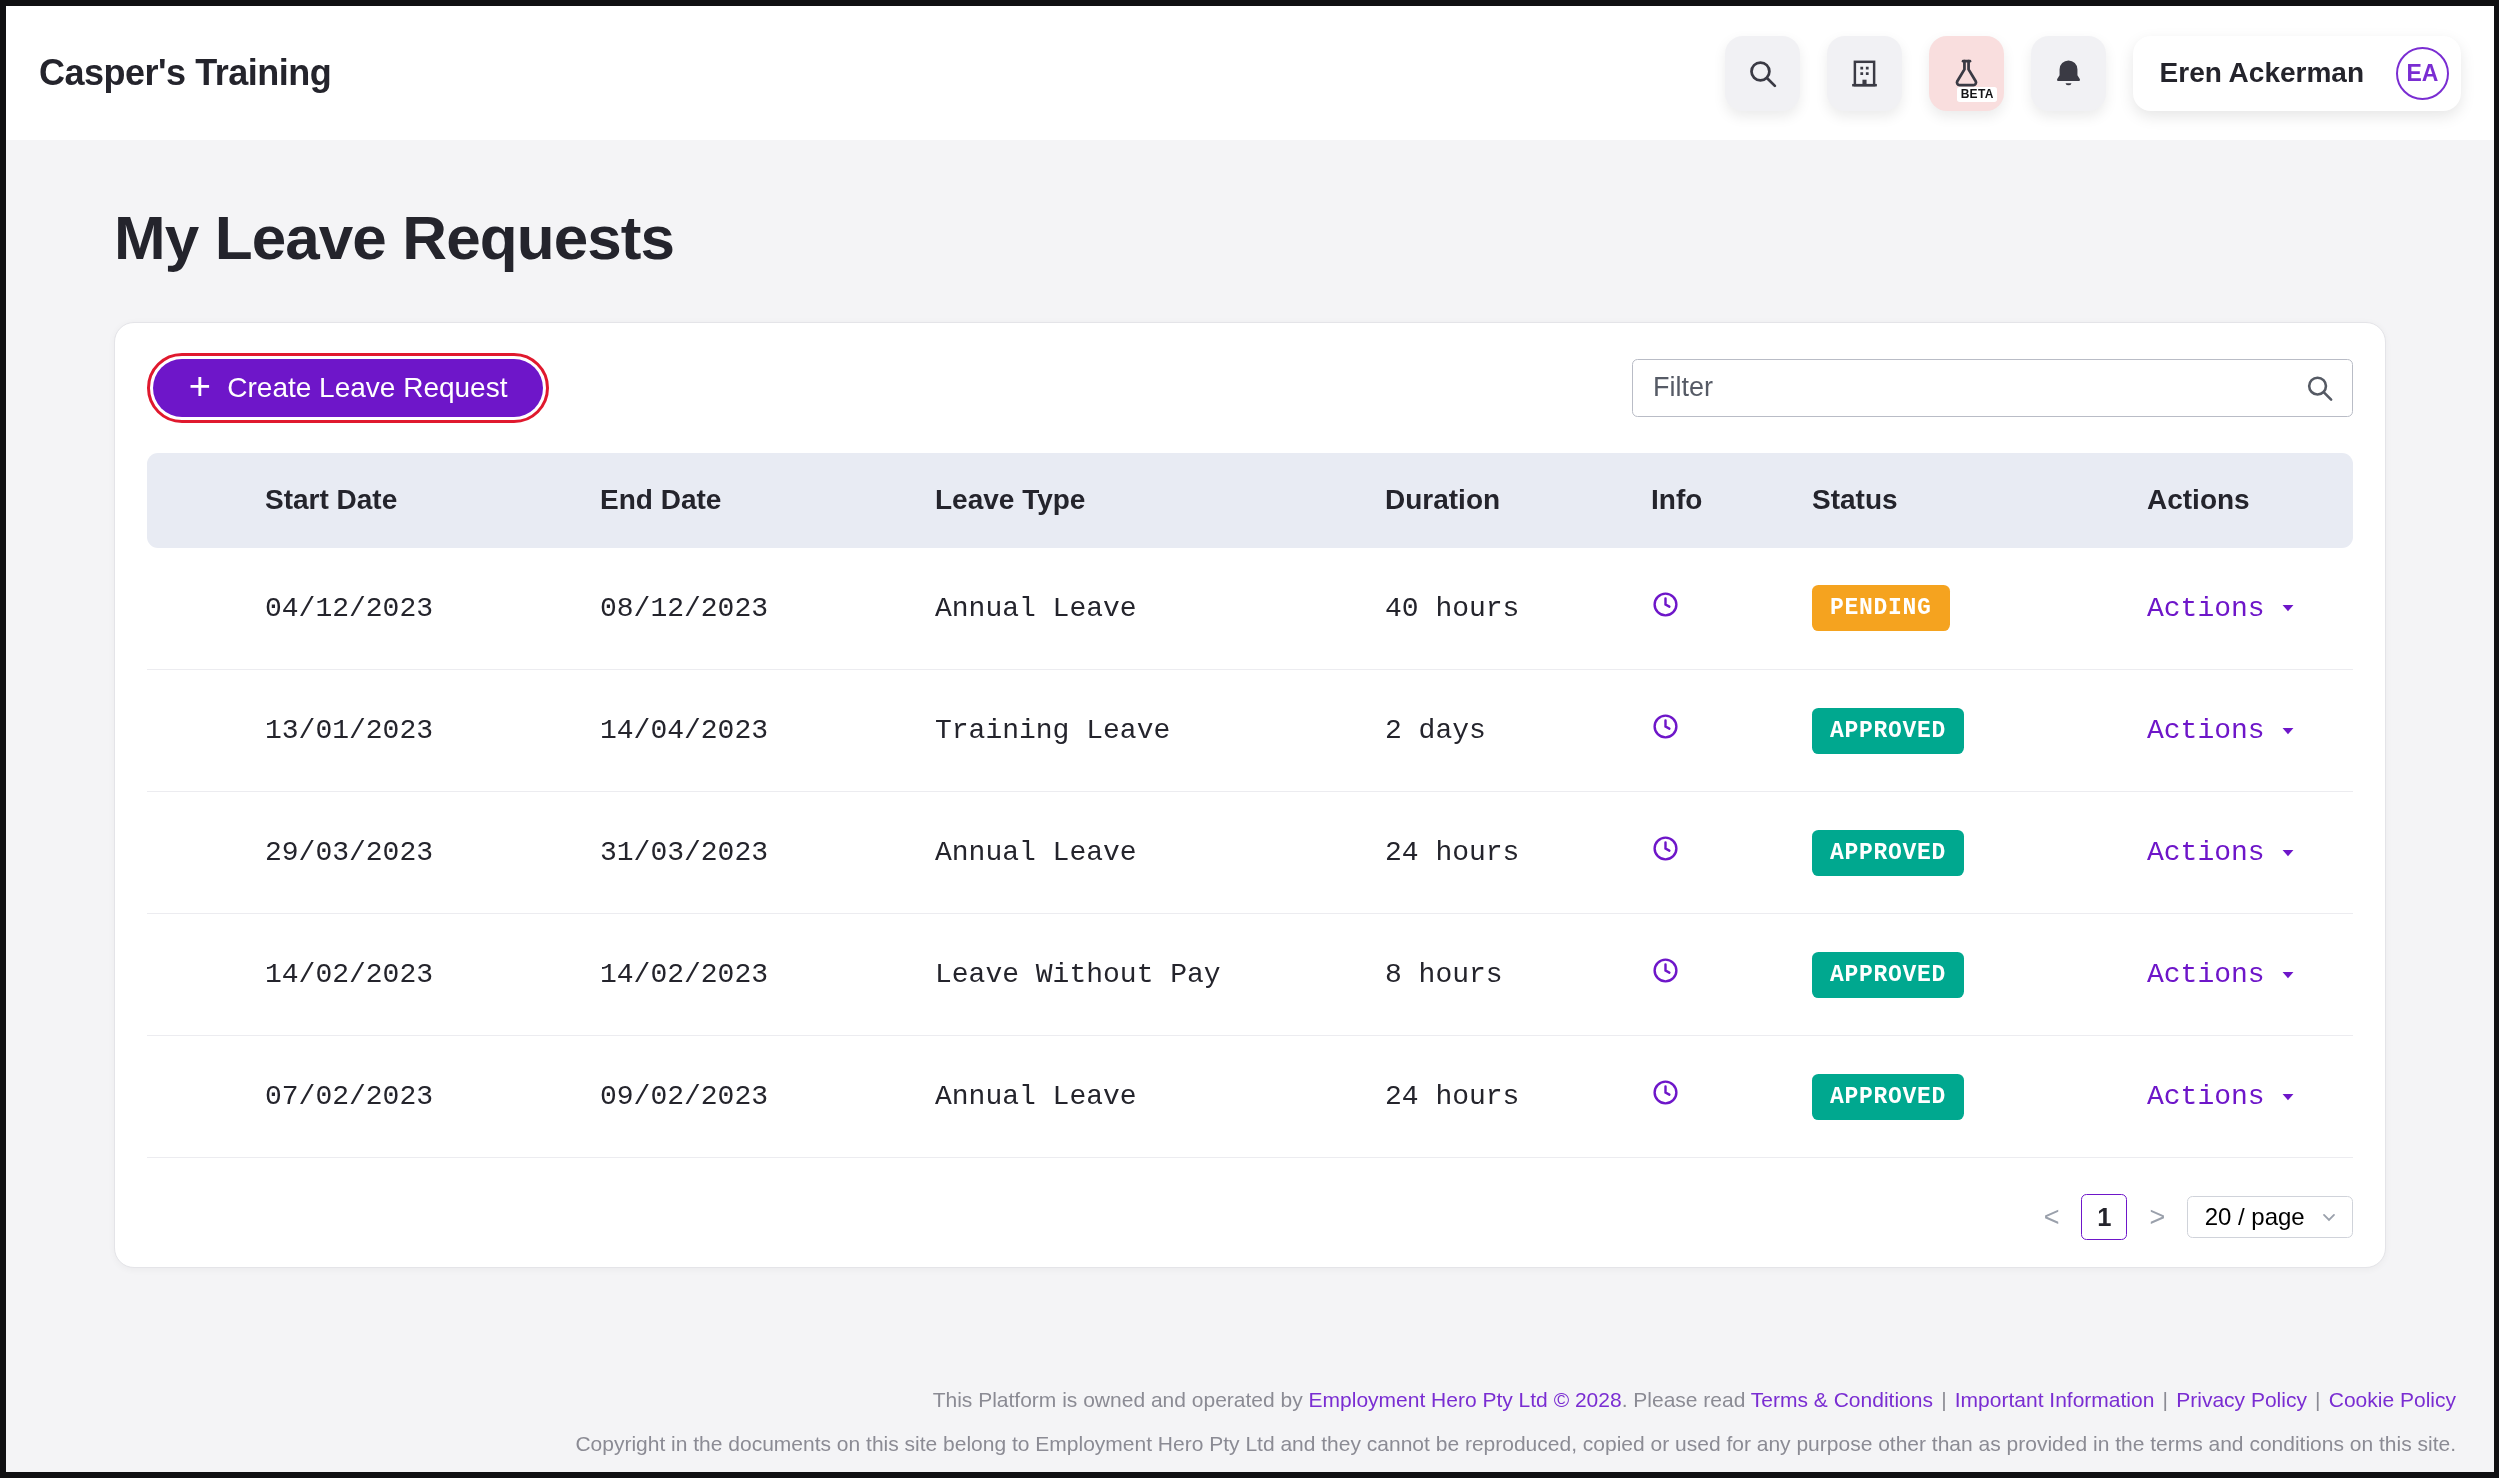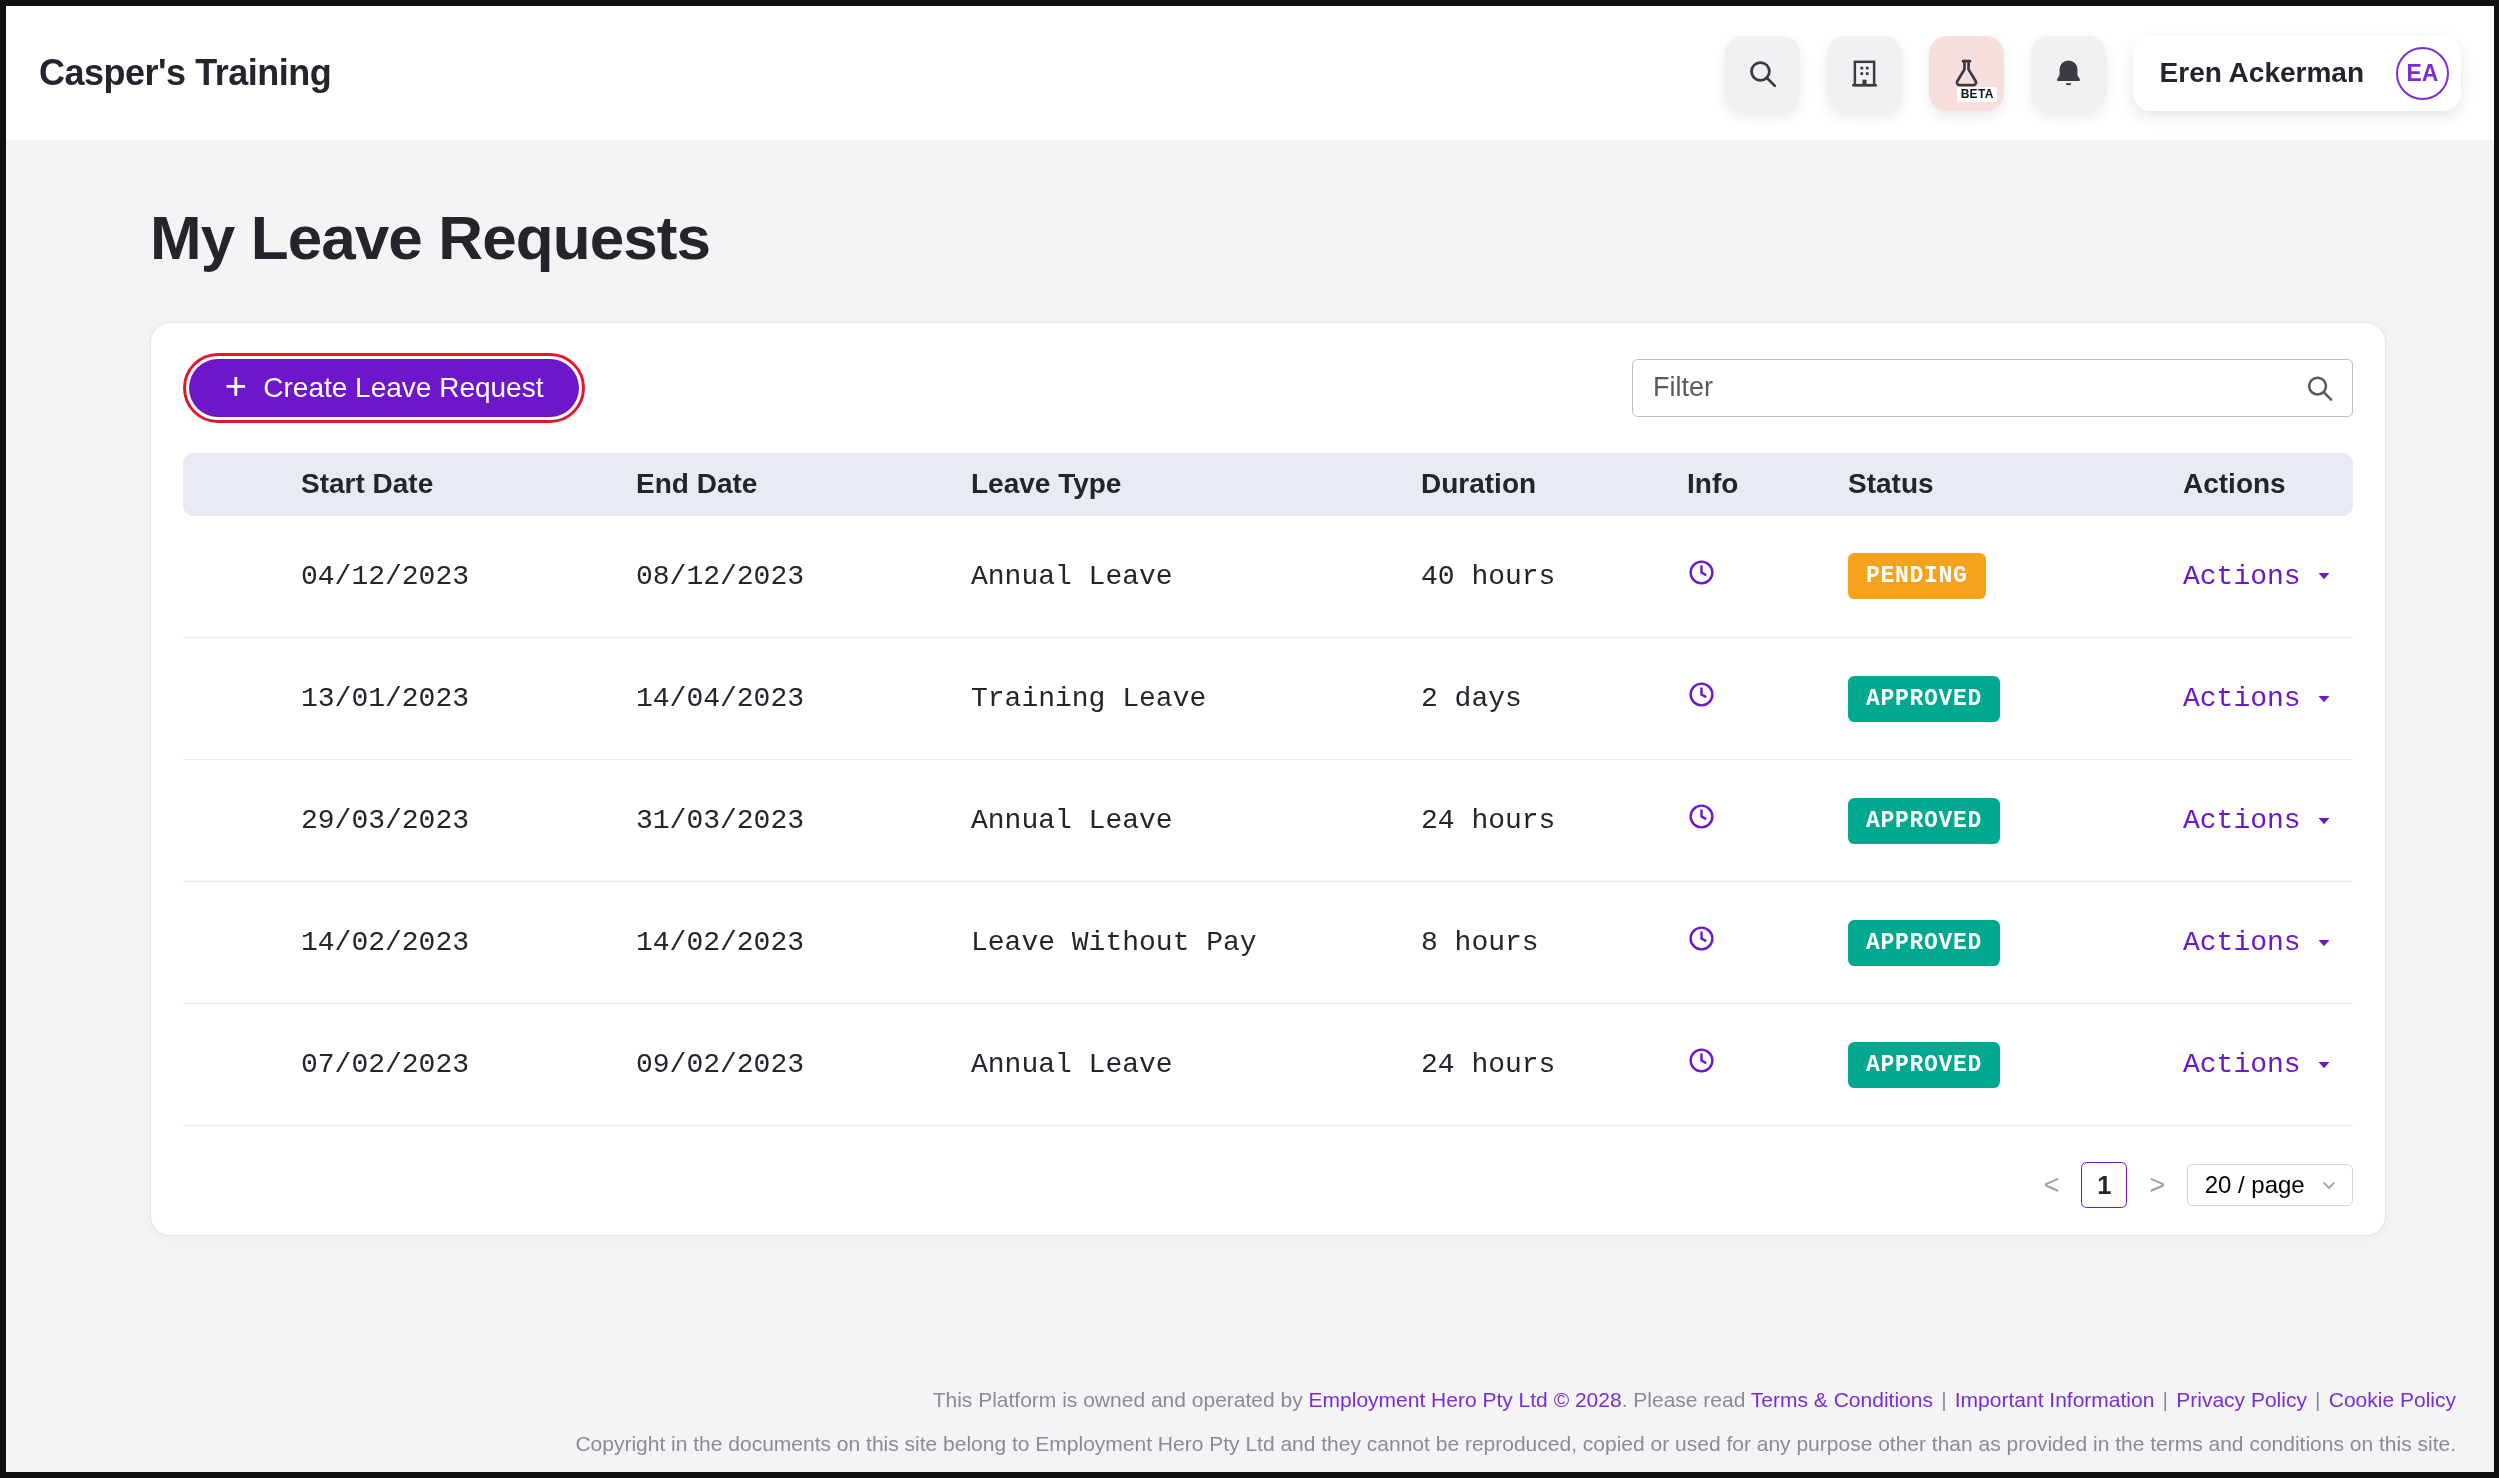--- a/index.html
+++ b/index.html
@@ -44,21 +44,21 @@
   }
   .user-name { font-size: 28px; font-weight: 800; }
   .avatar {
     width: 53px; height: 53px; border-radius: 50%;
     border: 2.7px solid #7A2DD2; color: #7A2DD2;
     font-size: 23px; font-weight: 600;
     display: flex; align-items: center; justify-content: center;
   }
 
   
-  main { padding: 0 108px; margin-left: 36px; }
+  main { padding: 0 108px; }
   h1.page-title {
     font-size: 62px; font-weight: 800; letter-spacing: -0.9px;
     line-height: 1.1; margin: 64px 0 50px;
   }
   .card {
     background: #ffffff;
     border: 0.9px solid #e4e4e8; border-radius: 20px;
     box-shadow: 0 1.8px 7.3px rgba(0,0,0,0.04);
     padding: 30px 32px 27px;
   }
@@ -85,21 +85,21 @@
     border: 0.9px solid #b9bcc6; border-radius: 5.5px;
     padding: 0 67px 0 20px; background: #ffffff;
     font-size: 27px; font-family: inherit; color: #24242c;
   }
   .filter-input::placeholder { color: #565b66; }
   .filter-search-icon { position: absolute; right: 18px; top: 50%; transform: translateY(-50%); }
 
   
   table.leave-table { width: 100%; border-collapse: collapse; table-layout: fixed; }
   thead th {
-    background: #e8ebf3; height: 63px;
+    background: #e8ebf3; height: 95px;
     text-align: left; font-size: 28px; font-weight: 700;
     padding: 0 0 0 118px; color: #24242c;
   }
   thead th:first-child { border-radius: 11px 0 0 11px; }
   thead th:last-child { border-radius: 0 11px 11px 0; }
   tbody td {
     height: 122px; font-size: 28px; padding: 0 0 0 118px;
     border-bottom: 1.8px solid #ececf0;
     font-family: Liberation Mono, monospace;
   }

